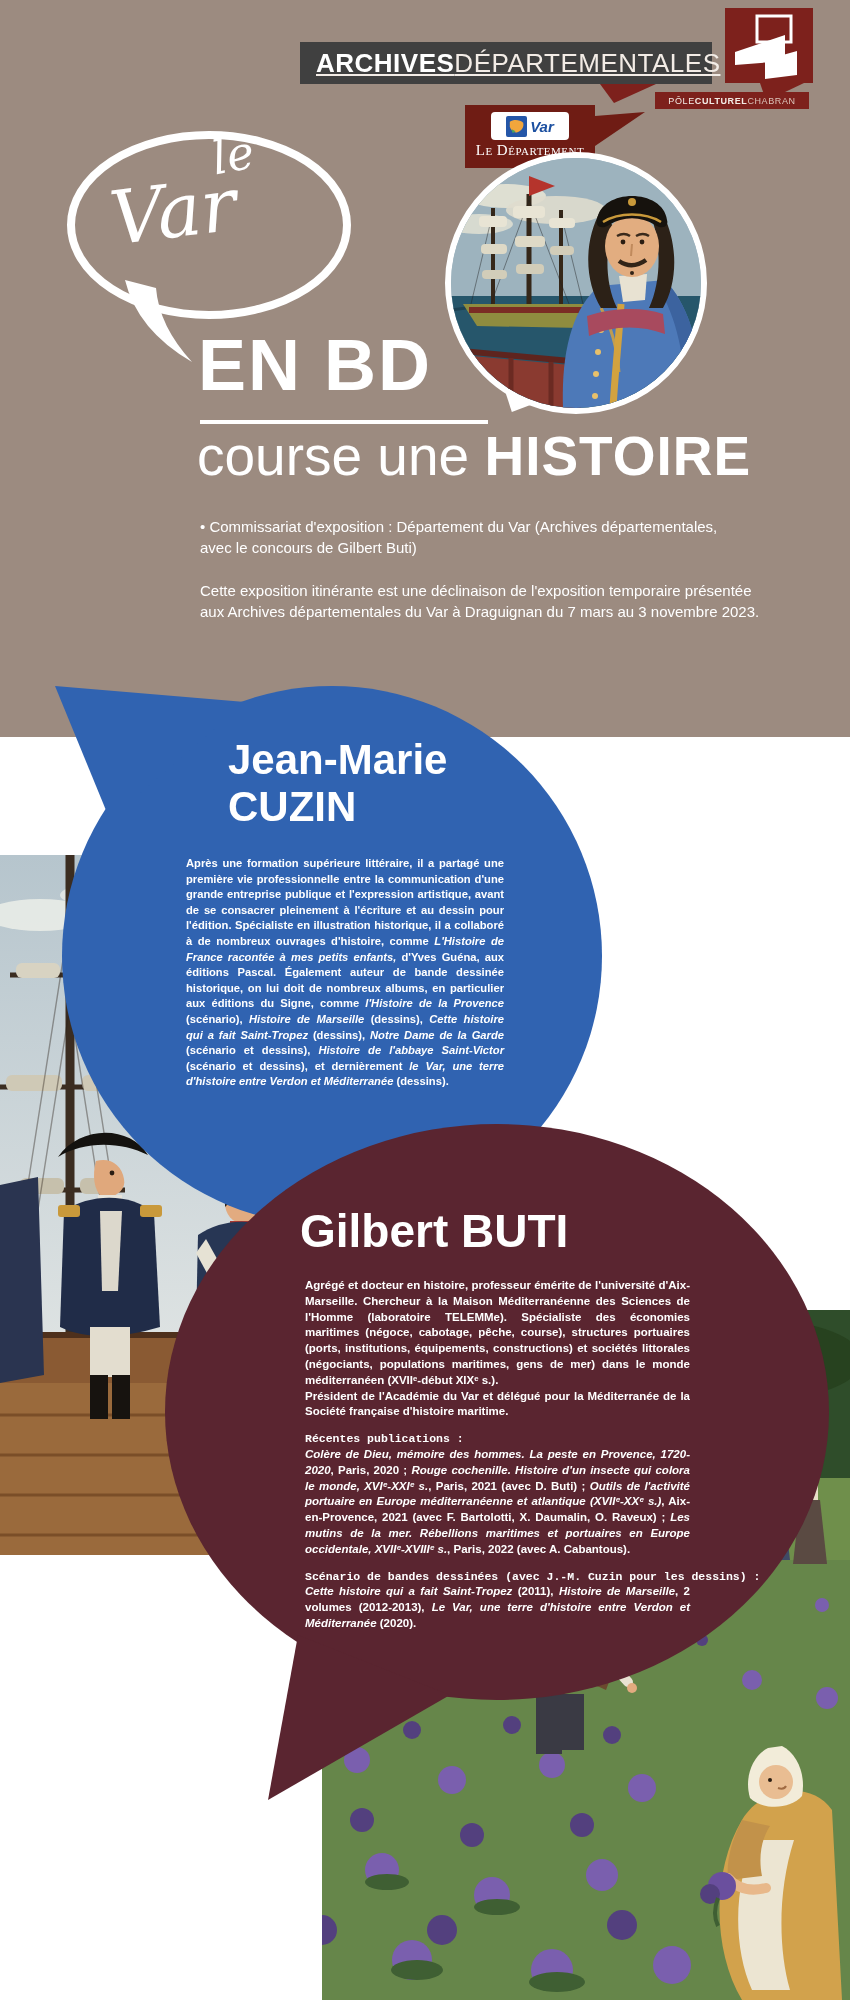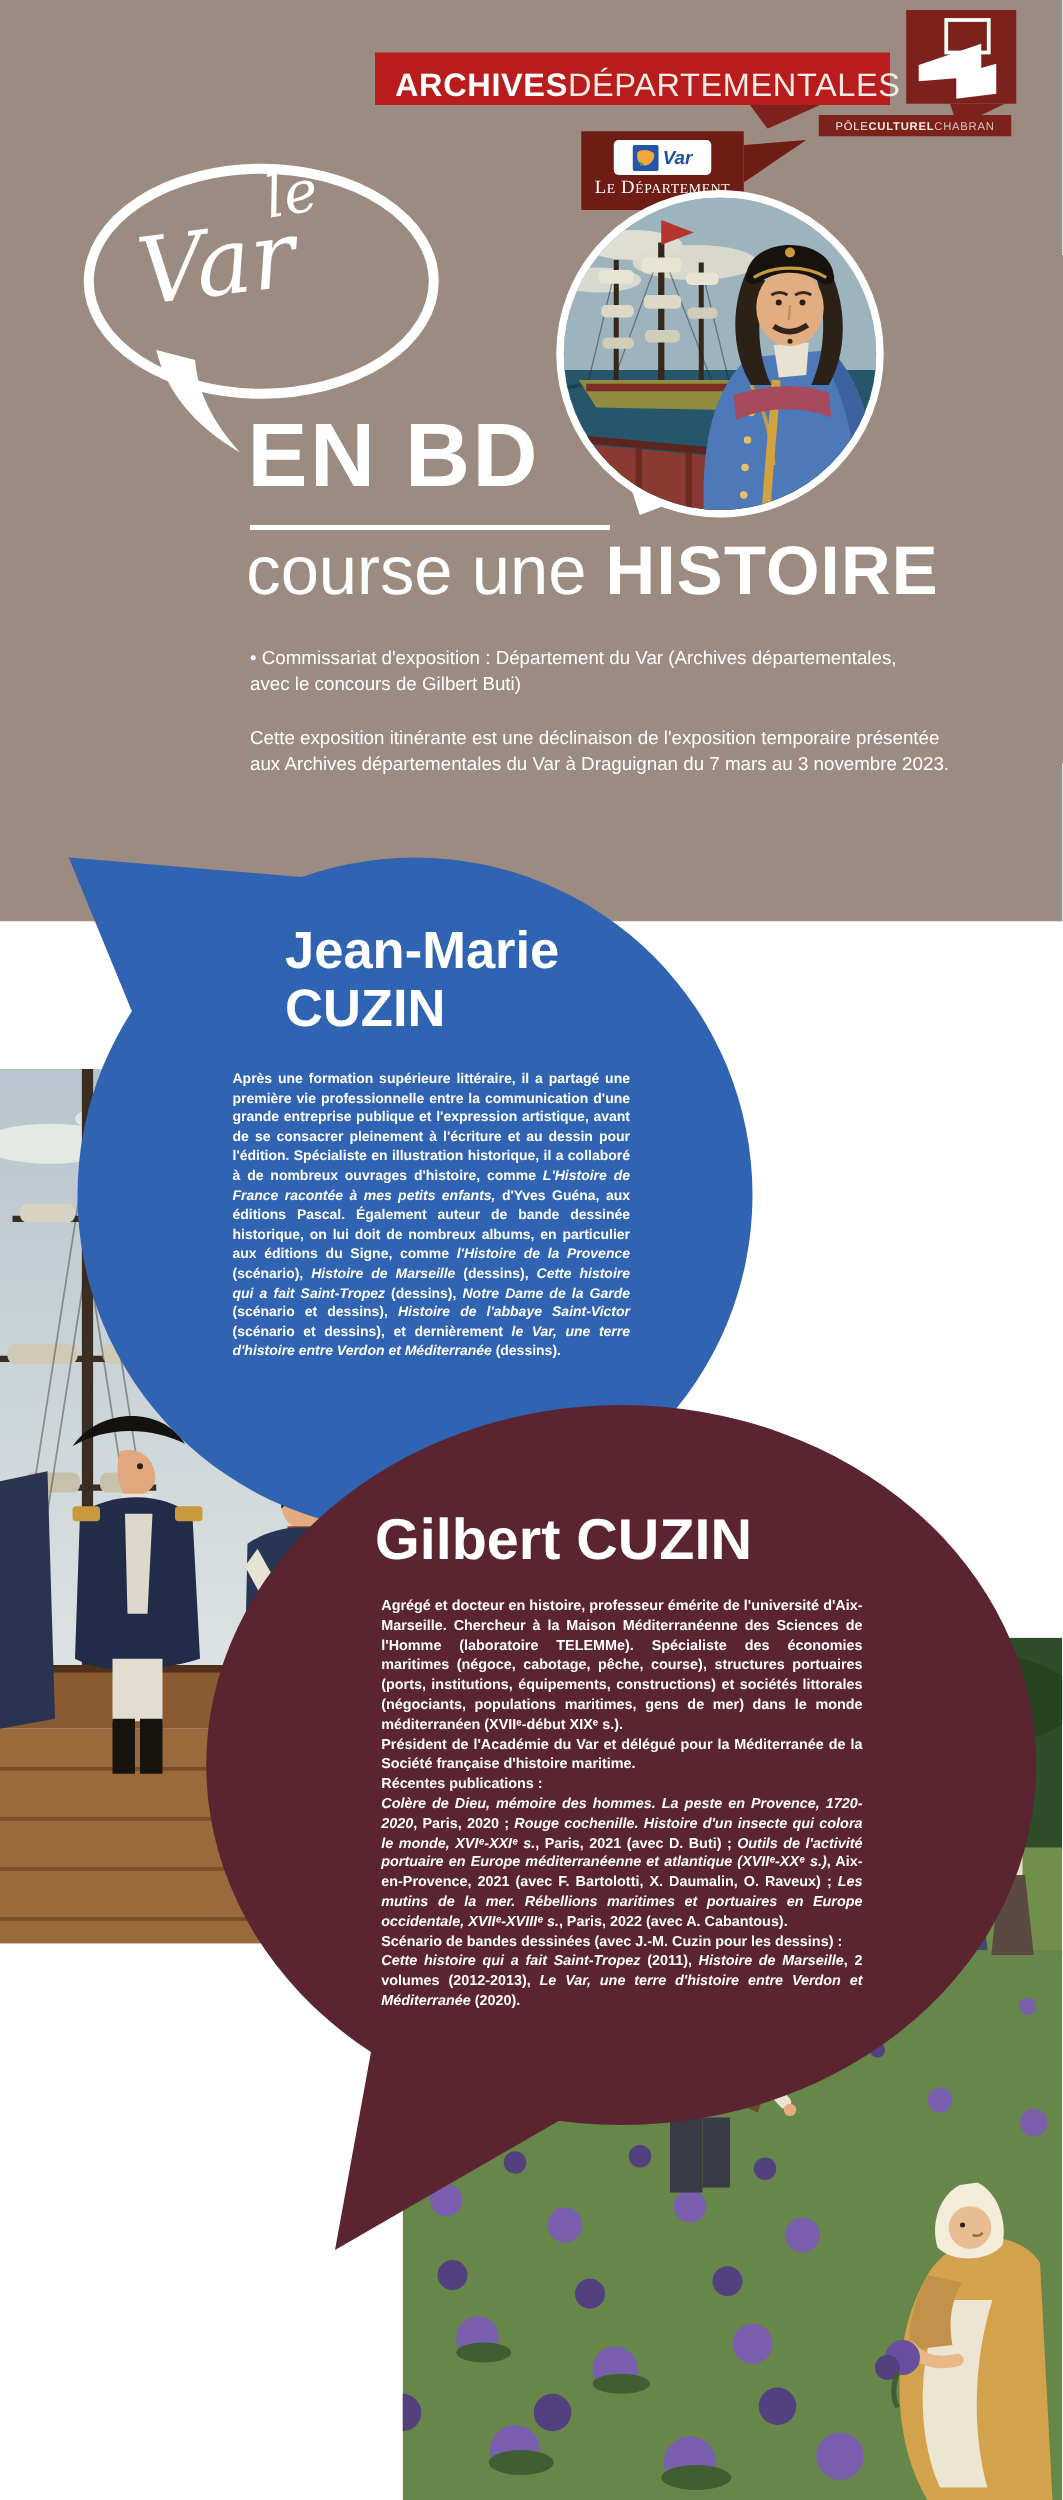--- a/index.html
+++ b/index.html
@@ -3,23 +3,23 @@
 <meta charset="utf-8">
 <style>
   html,body{margin:0;padding:0;}
   body{width:850px;height:2000px;overflow:hidden;background:#fff;
        font-family:"Liberation Sans","DejaVu Sans",sans-serif;}
   .poster{position:relative;width:850px;height:2000px;background:#fff;}
   .abs{position:absolute;}
   .taupe{left:0;top:0;width:850px;height:737px;background:#9c8b80;}
 
   
-  .banner{left:300px;top:42px;width:412px;height:42px;background:#b91c1c;
-          display:flex;align-items:flex-end;padding-left:16px;box-sizing:border-box;
-          color:#f3ece6;font-size:26px;letter-spacing:.5px;white-space:nowrap;}
+  .banner{left:300px;top:42px;width:412px;height:42px;background:#404040;
+          display:flex;align-items:center;padding-left:16px;box-sizing:border-box;
+          color:#f3ece6;font-size:26px;letter-spacing:.5px;white-space:nowrap;text-decoration:underline;}
   .banner b{font-weight:bold;color:#ffffff;}
   .tailA{left:600px;top:84px;width:56px;height:19px;background:#7d211c;
          clip-path:polygon(0 0,100% 0,25% 100%);}
   .tailB{left:760px;top:83px;width:44px;height:18px;background:#7d211c;
          clip-path:polygon(0 0,100% 0,14% 100%);}
   .tailC{left:595px;top:112px;width:50px;height:34px;background:#6f1c14;
          clip-path:polygon(0 12%,100% 0,0 100%);}
   .logo-square{left:725px;top:8px;width:88px;height:75px;background:#7d211c;}
   .pole-label{left:655px;top:92px;width:154px;height:17px;background:#7d211c;
               color:#f3ece6;font-size:9px;letter-spacing:.6px;display:flex;
@@ -58,21 +58,21 @@
            border:6px solid #fff;box-sizing:border-box;overflow:hidden;background:#9db3be;}
 
   
   .cuzin-title{left:228px;top:736px;color:#fff;font-weight:bold;font-size:42px;line-height:47px;}
   .cuzin-bio{left:186px;top:856px;width:318px;color:#fff;font-size:11.2px;
              line-height:15.6px;font-weight:bold;text-align:justify;}
   .buti-title{left:300px;top:1206px;color:#fff;font-weight:bold;font-size:46px;line-height:50px;}
   .buti-bio{left:305px;top:1278px;width:385px;color:#fff;font-size:11.5px;
             line-height:15.8px;font-weight:bold;text-align:justify;}
   .buti-bio p{margin:0;}
-  .buti-bio p.gap{}
+  .buti-bio p.gap{margin-top:11px;font-family:Liberation Mono, monospace;}
   .buti-bio p.head{white-space:nowrap;text-align:left;}
   .seg-i{font-style:italic;}
   .seg-b{font-weight:bold;}
   .seg-d{color:#dcc5bb;}
 </style>
 </head>
 <body>
 
 <div class="poster">
 
@@ -366,21 +366,21 @@
   <div class="abs cuzin-title">
     <div>Jean-Marie</div>
     <div>CUZIN</div>
   </div>
   <div class="abs cuzin-bio"><span>Après une formation supérieure littéraire, il a partagé une première vie professionnelle entre la communication d'une grande entreprise publique et l'expression artistique, avant de se consacrer pleinement à l'écriture et au dessin pour l'édition. Spécialiste en illustration historique, il a collaboré à de nombreux ouvrages d'histoire, comme </span><span class="seg-i">L'Histoire de France racontée à mes petits enfants,</span><span> d'Yves Guéna, aux éditions Pascal. Également auteur de bande dessinée historique, on lui doit de nombreux albums, en particulier aux éditions du Signe, comme </span><span class="seg-i">l'Histoire de la Provence</span><span> (scénario), </span><span class="seg-i">Histoire de Marseille</span><span> (dessins), </span><span class="seg-i">Cette histoire qui a fait Saint-Tropez</span><span> (dessins), </span><span class="seg-i">Notre Dame de la Garde</span><span> (scénario et dessins), </span><span class="seg-i">Histoire de l'abbaye Saint-Victor</span><span> (scénario et dessins), et dernièrement </span><span class="seg-i">le Var, une terre d'histoire entre Verdon et Méditerranée</span><span> (dessins).</span></div>
 
   <svg class="abs" style="left:160px;top:1115px;" viewBox="0 0 690 700" width="690" height="700">
     <ellipse cx="337" cy="297" rx="332" ry="288" fill="#5a2530"></ellipse>
     <polygon points="108,685 138,520 290,580" fill="#5a2530"></polygon>
   </svg>
-  <div class="abs buti-title">Gilbert CUZIN</div>
+  <div class="abs buti-title">Gilbert BUTI</div>
   <div class="abs buti-bio">
     <p>Agrégé et docteur en histoire, professeur émérite de l'université d'Aix-Marseille. Chercheur à la Maison Méditerranéenne des Sciences de l'Homme (laboratoire TELEMMe). Spécialiste des économies maritimes (négoce, cabotage, pêche, course), structures portuaires (ports, institutions, équipements, constructions) et sociétés littorales (négociants, populations maritimes, gens de mer) dans le monde méditerranéen (XVIIᵉ-début XIXᵉ s.).</p>
     <p>Président de l'Académie du Var et délégué pour la Méditerranée de la Société française d'histoire maritime.</p>
     <p class="gap head">Récentes publications :</p>
     <p><span class="seg-i">Colère de Dieu, mémoire des hommes. La peste en Provence, 1720-2020</span><span>, Paris, 2020 ; </span><span class="seg-i">Rouge cochenille. Histoire d'un insecte qui colora le monde, XVIᵉ-XXIᵉ s.</span><span>, Paris, 2021 (avec D. Buti) ; </span><span class="seg-i">Outils de l'activité portuaire en Europe méditerranéenne et atlantique (XVIIᵉ-XXᵉ s.)</span><span>, Aix-en-Provence, 2021 (avec F. Bartolotti, X. Daumalin, O. Raveux) ; </span><span class="seg-i">Les mutins de la mer. Rébellions maritimes et portuaires en Europe occidentale, XVIIᵉ-XVIIIᵉ s.</span><span>, Paris, 2022 (avec A. Cabantous).</span></p>
     <p class="gap head">Scénario de bandes dessinées (avec J.-M. Cuzin pour les dessins) :</p>
     <p><span class="seg-i">Cette histoire qui a fait Saint-Tropez</span><span> (2011), </span><span class="seg-i">Histoire de Marseille</span><span>, 2 volumes (2012-2013), </span><span class="seg-i">Le Var, une terre d'histoire entre Verdon et Méditerranée</span><span> (2020).</span></p>
   </div>
 
 </div>

